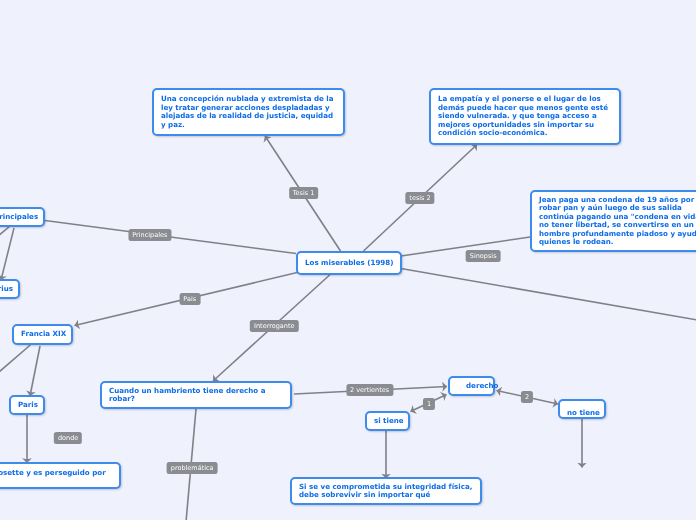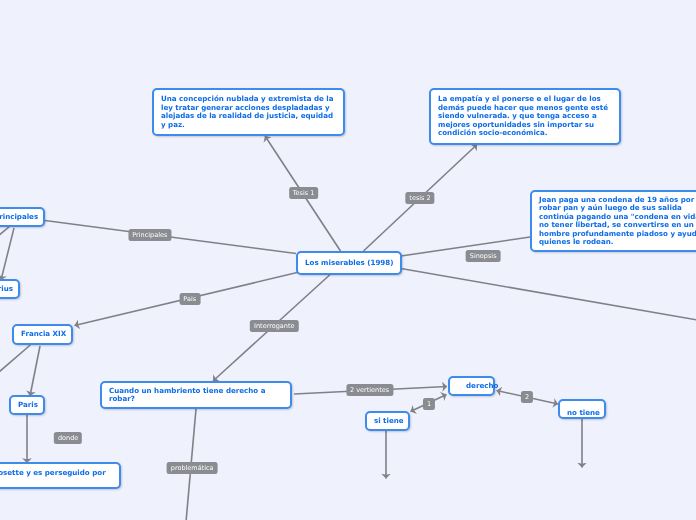--- a/index.html
+++ b/index.html
@@ -84,20 +84,23 @@
     </div>
 <div class="node" style="left:448px;top:376px;width:47px;height:20px;white-space:nowrap;padding-left:9px;">
       <span>derecho</span>
     </div>
 <div class="node" style="left:365px;top:411px;width:45px;height:20px;white-space:nowrap;">
       <span>si tiene</span>
     </div>
 <div class="node" style="left:558px;top:399px;width:48px;height:20px;white-space:nowrap;align-items:flex-end;">
       <span>no tiene</span>
     </div>
+<div class="node" style="left:290px;top:477px;width:192px;height:28px;">
+      <span>Si se ve comprometida su integridad física, debe sobrevivir sin importar qué</span>
+    </div>
 <div class="elabel" style="left:303.5px;top:193px;transform:translate(-50%,-50%);"><span>Tesis 1</span></div>
 <div class="elabel" style="left:420px;top:197.6px;transform:translate(-50%,-50%);"><span>tesis 2</span></div>
 <div class="elabel" style="left:483.2px;top:244px;transform:translate(-50%,-50%);margin-top:12px;"><span>Sinopsis</span></div>
 <div class="elabel" style="left:149.8px;top:234.8px;transform:translate(-50%,-50%);"><span>Principales</span></div>
 <div class="elabel" style="left:189.7px;top:299px;transform:translate(-50%,-50%);"><span>Pais</span></div>
 <div class="elabel" style="left:274.3px;top:326.3px;transform:translate(-50%,-50%);"><span>Interrogante</span></div>
 <div class="elabel" style="left:27.1px;top:438px;transform:translate(-50%,-50%);margin-left:41px;"><span>donde</span></div>
 <div class="elabel" style="left:192.2px;top:467.5px;transform:translate(-50%,-50%);"><span>problemática</span></div>
 <div class="elabel" style="left:369.6px;top:389.6px;transform:translate(-50%,-50%);"><span>2 vertientes</span></div>
 <div class="elabel" style="left:429.1px;top:403.9px;transform:translate(-50%,-50%);"><span>1</span></div>

